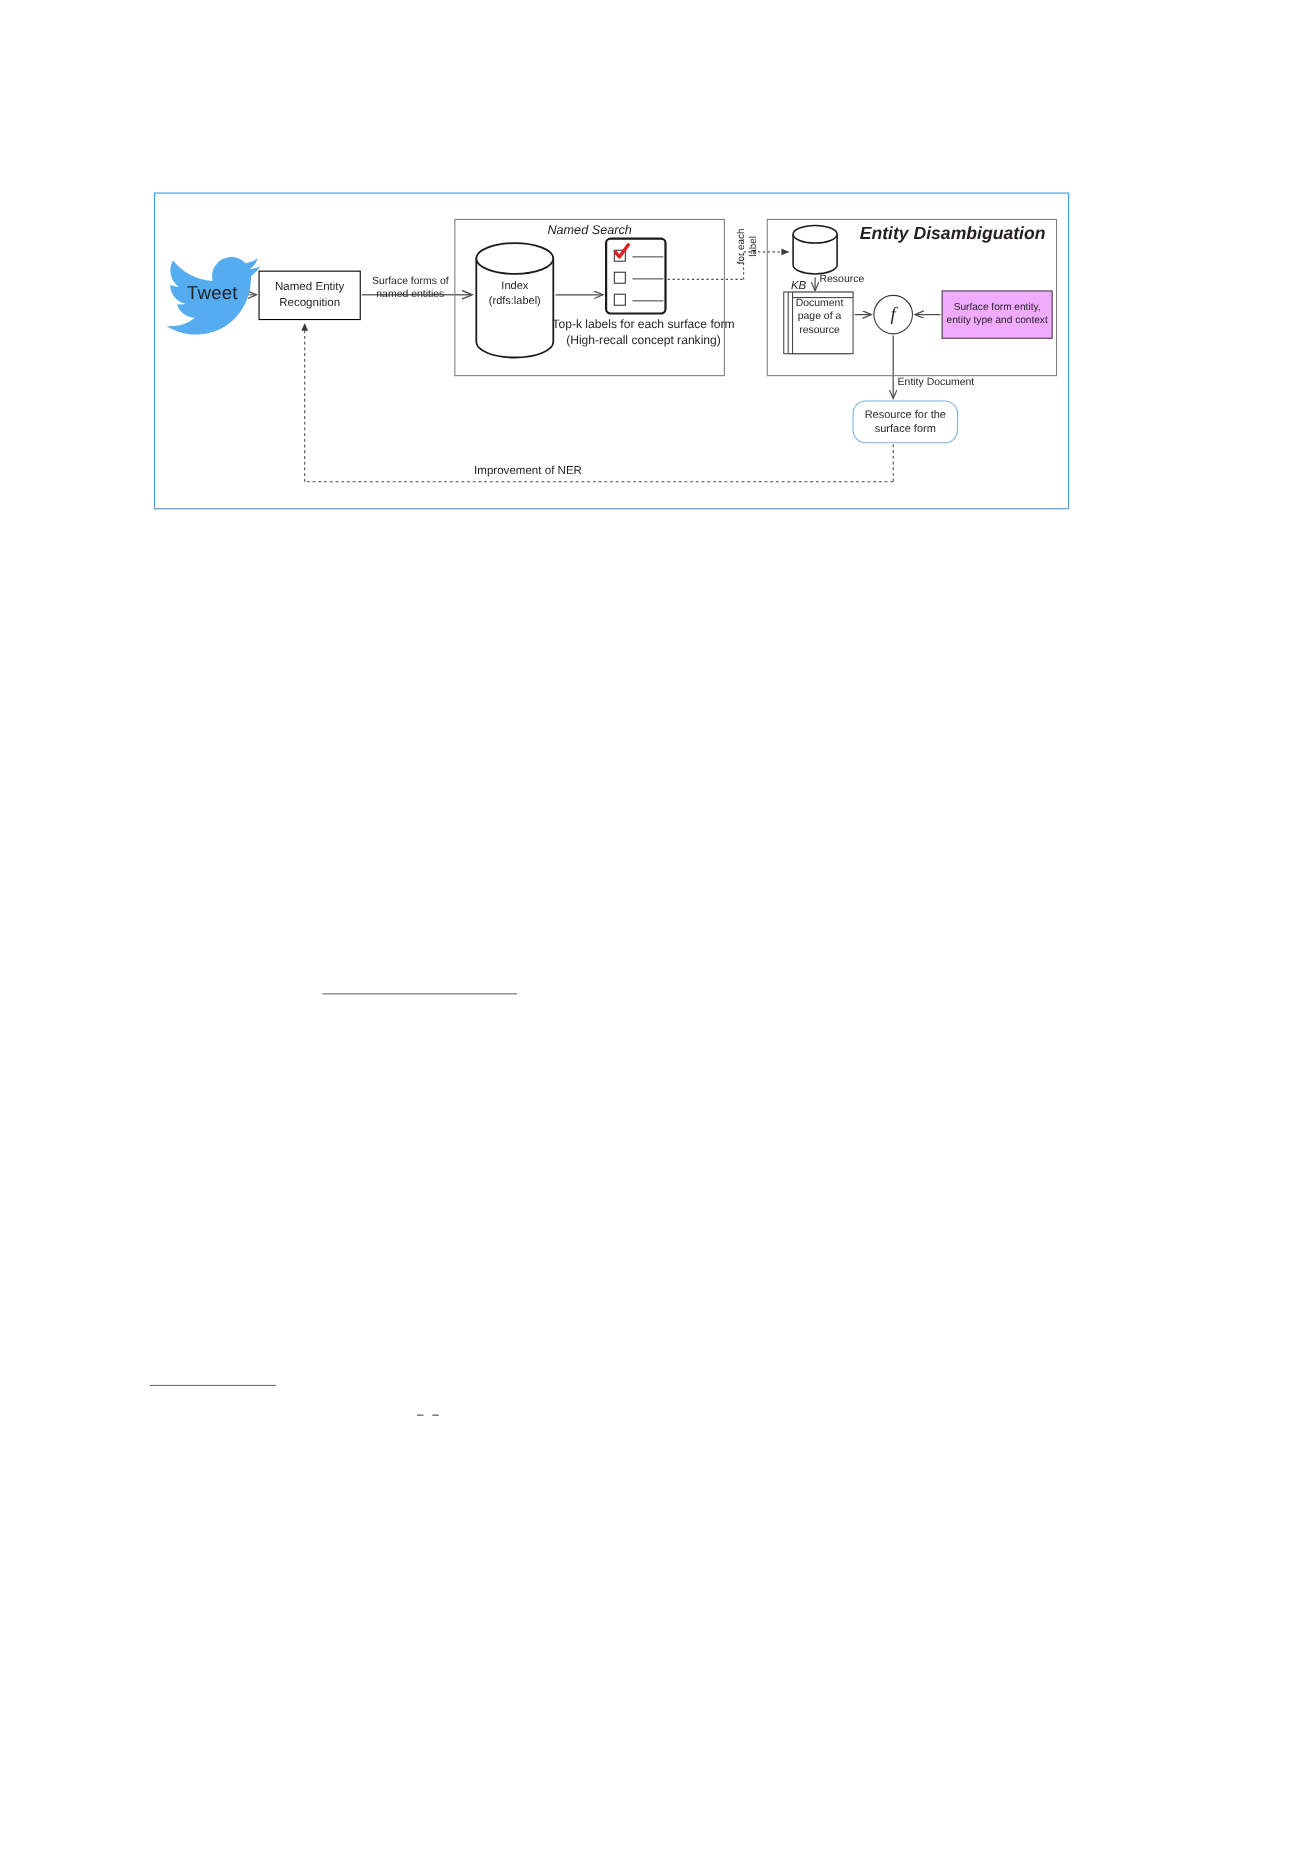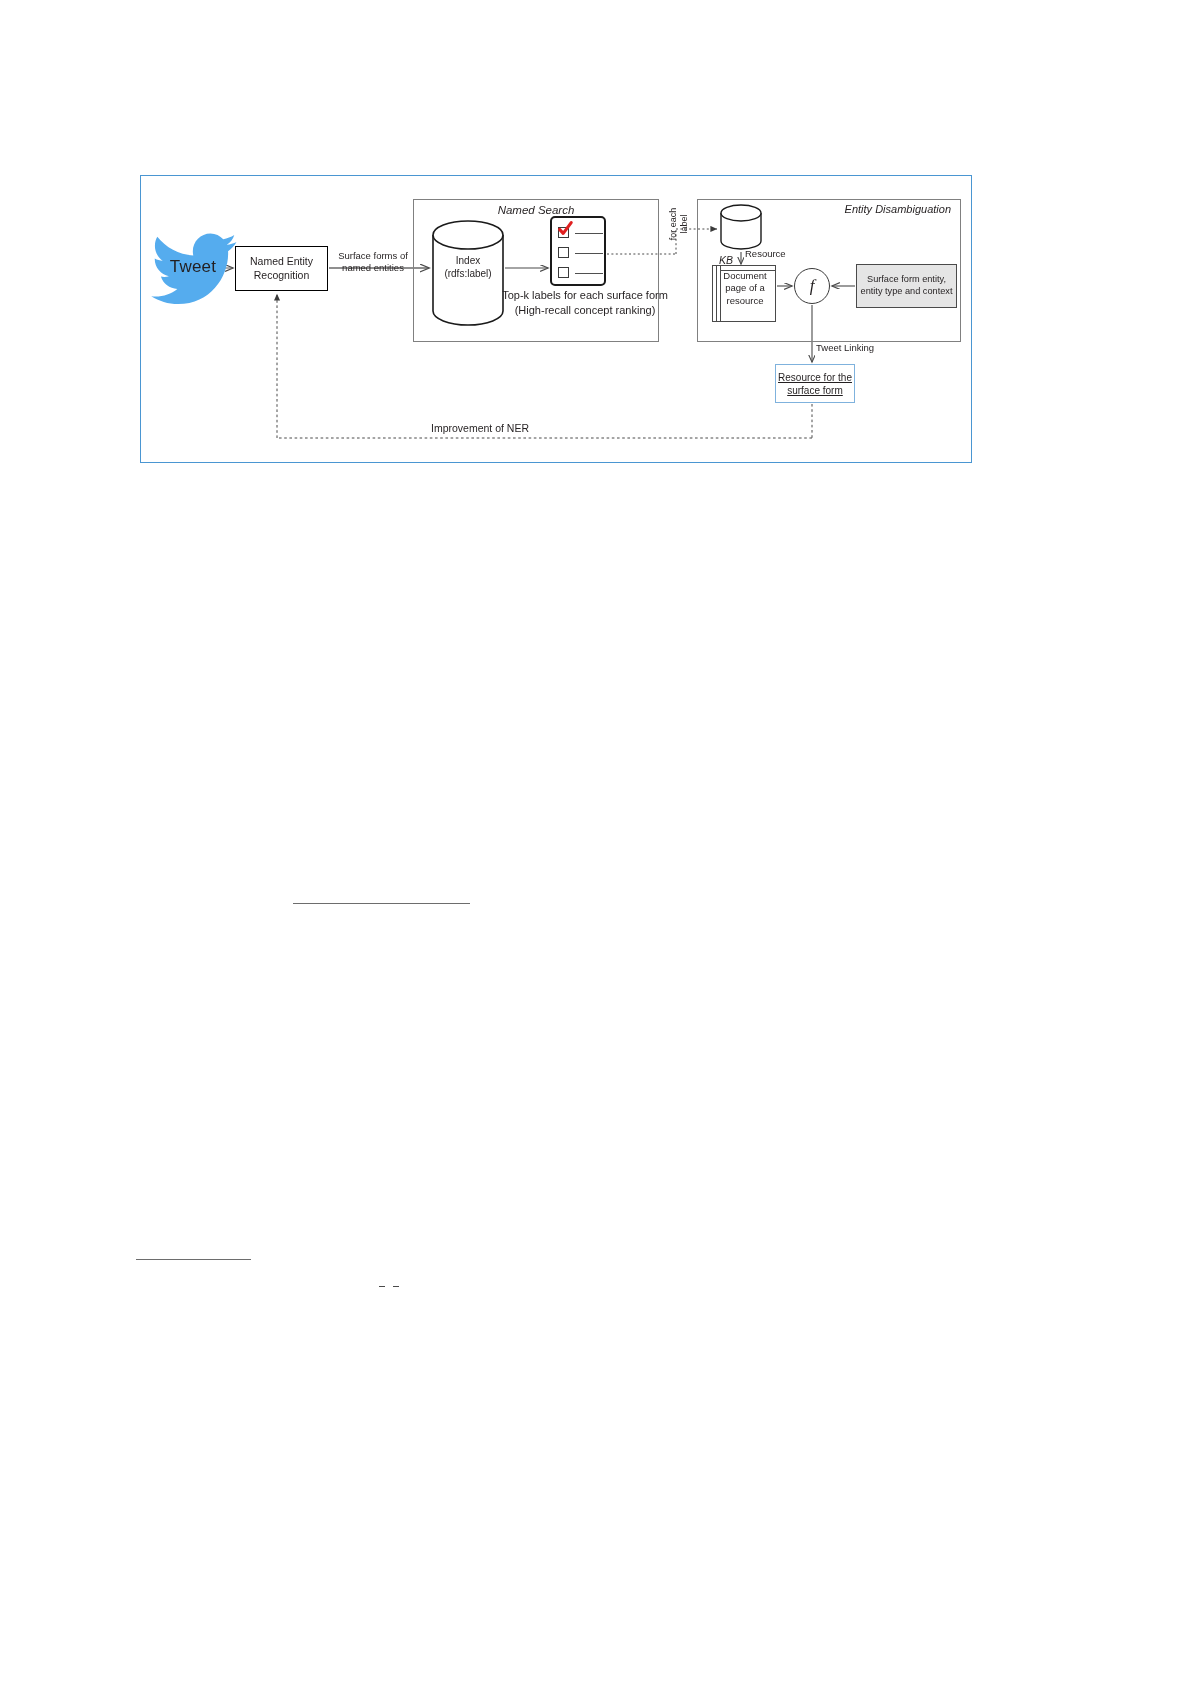--- a/index.html
+++ b/index.html
@@ -194,23 +194,24 @@
     left: 556px;
     top: 23px;
     width: 264px;
     height: 143px;
     border: 1.1px solid #808080;
   }
   #entity-disamb-title {
     left: 640px;
     top: 27px;
     width: 170px;
-    text-align: right;
-    font-size: 11px;
+    text-align: center;
+    font-size: 16px;
     font-style: italic;
+    font-weight: bold;
   }
 
   
   #kb-cyl {
     left: 578px;
     top: 28px;
     width: 44px;
     height: 46px;
   }
   #kb-label {
@@ -269,21 +270,21 @@
     font-size: 17px;
   }
 
   
   #ctx-box {
     left: 715px;
     top: 88px;
     width: 101px;
     height: 44px;
     border: 1.2px solid #4a4a4a;
-    background: #e5e5e5;
+    background: #f0abfc;
     display: flex;
     align-items: center;
     justify-content: center;
     text-align: center;
     font-size: 9.2px;
     line-height: 1.3;
   }
 
   
   #entity-linking-label {
@@ -291,32 +292,31 @@
     top: 166px;
     width: 90px;
     font-size: 9.5px;
     text-align: left;
   }
 
   
   #final-box {
     left: 634px;
     top: 188px;
-    width: 80px;
+    width: 96px;
     height: 39px;
     border: 1.2px solid #7fb2dd;
-    border-radius: 0;
+    border-radius: 12px;
     background: #fff;
     display: flex;
     align-items: center;
     justify-content: center;
     text-align: center;
     font-size: 10px;
     line-height: 1.3;
-    text-decoration: underline;
   }
 
   
   #improvement-label {
     left: 290px;
     top: 246px;
     width: 220px;
     font-size: 10.5px;
   }
 
@@ -460,21 +460,21 @@
     <div id="f-circle" class="node">
       <span>f</span>
     </div>
 
     <div id="ctx-box" class="node">
       <span>Surface form
 entity, entity type
 and context</span>
     </div>
 
-    <div id="entity-linking-label" class="txt">Tweet Linking</div>
+    <div id="entity-linking-label" class="txt">Entity Document</div>
 
     <div id="final-box" class="node">
       <span>Resource for the
 surface form</span>
     </div>
 
     <div id="improvement-label" class="txt">Improvement of NER</div>
 
   </div>
 </div>

